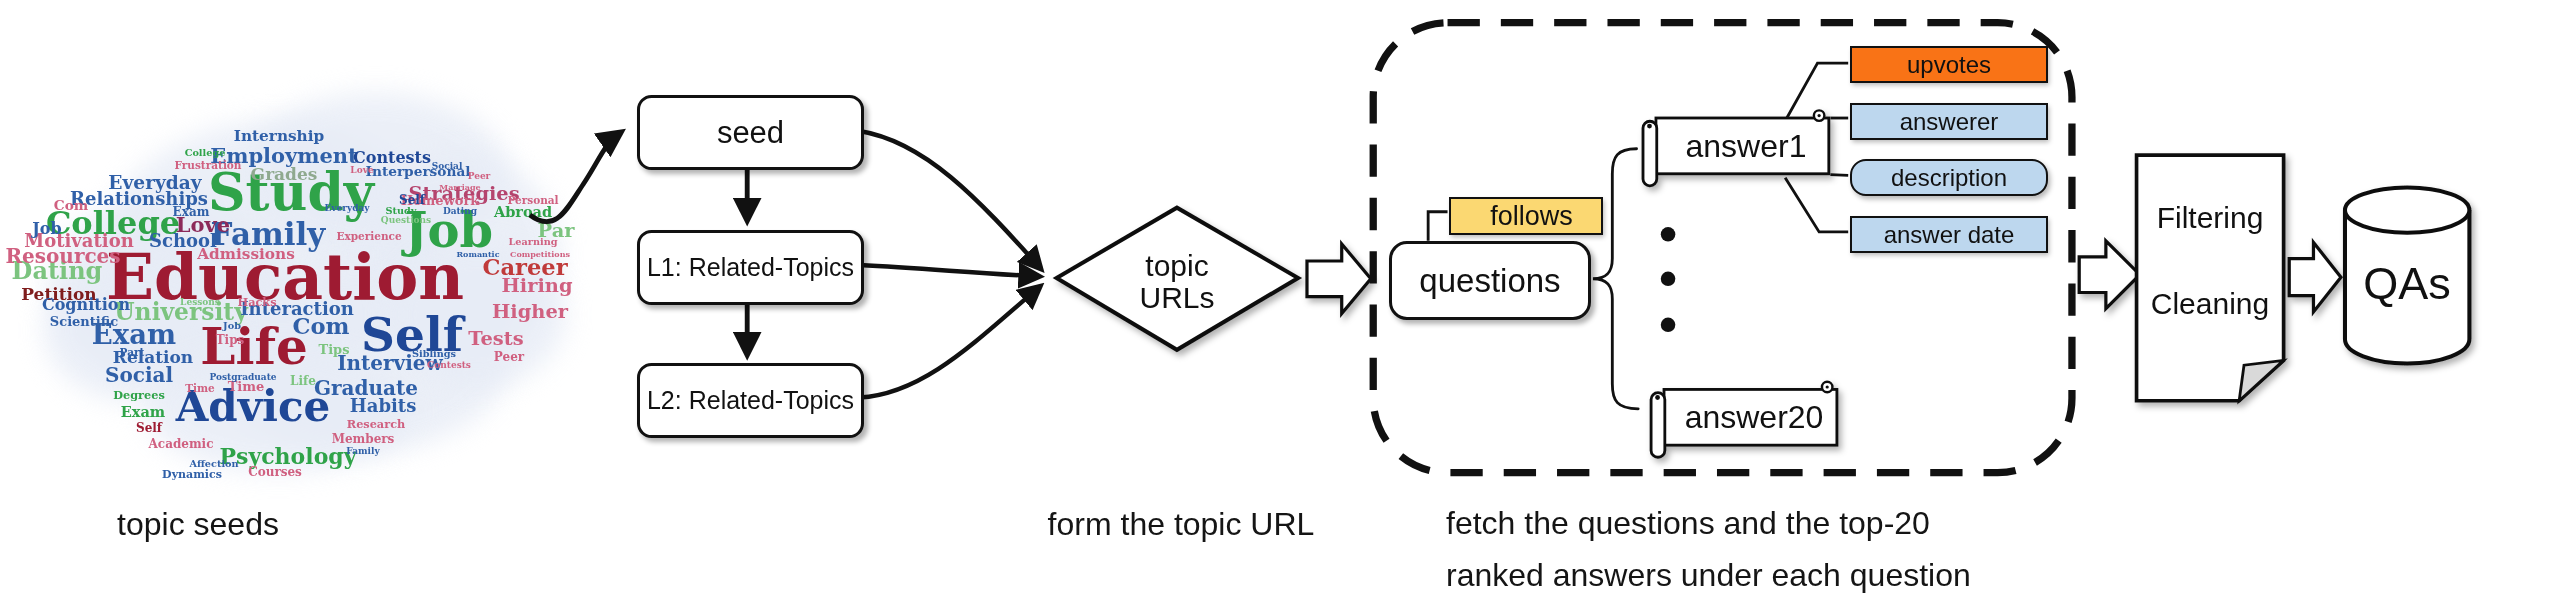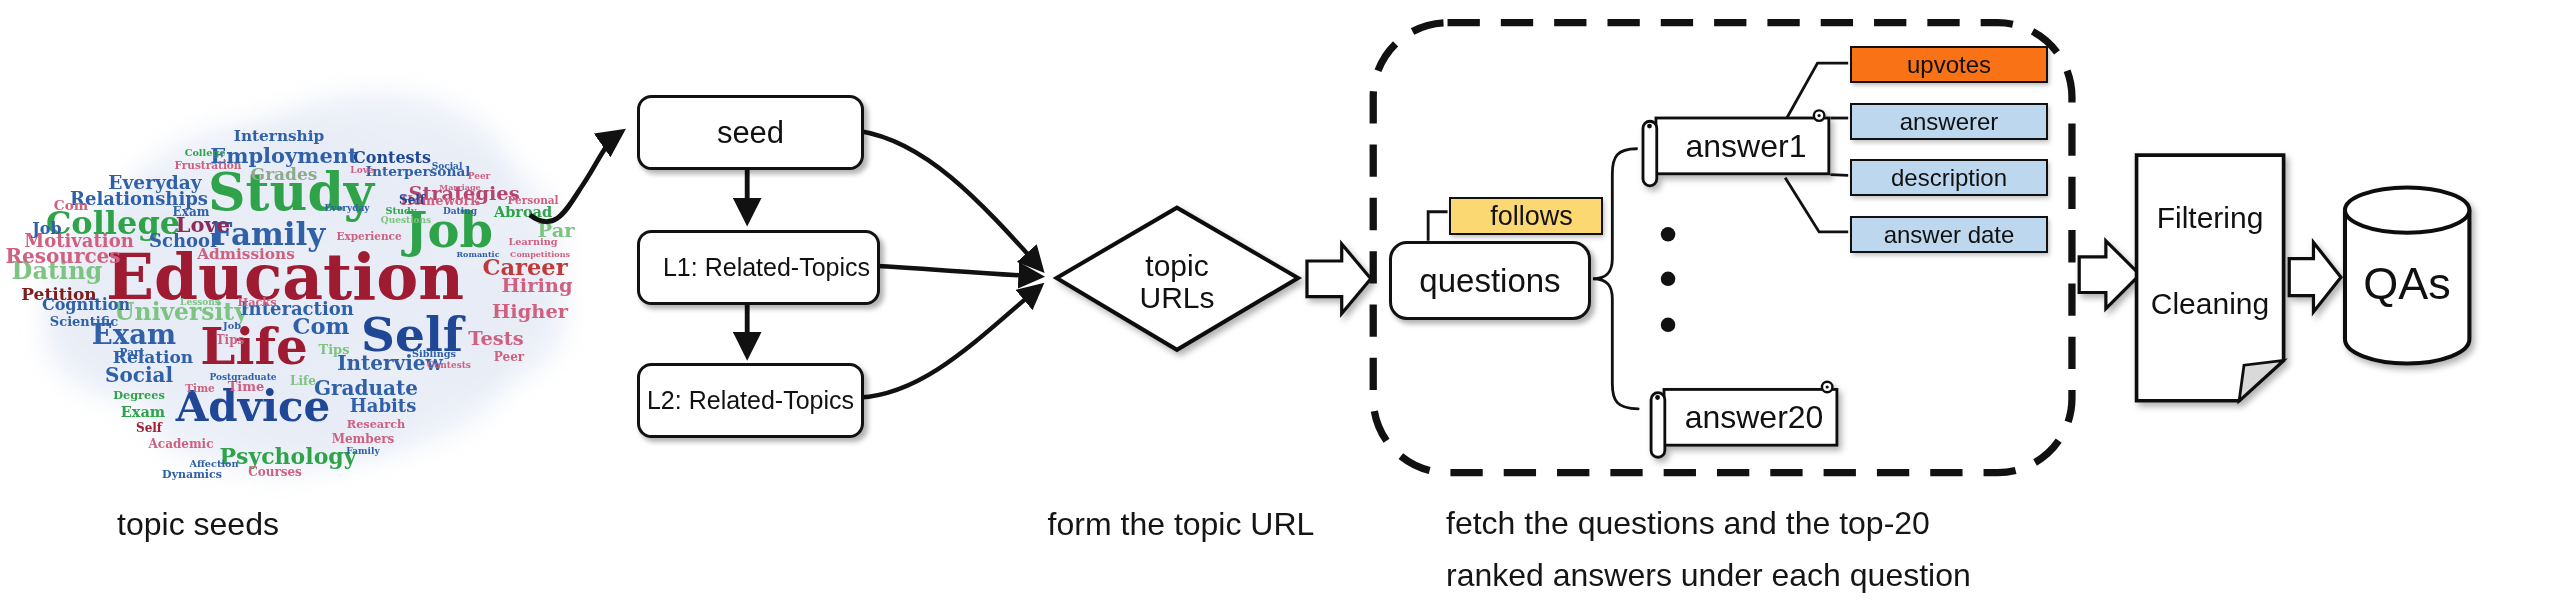--- a/index.html
+++ b/index.html
@@ -197,21 +197,21 @@
 
     <g filter="url(#ds)">
       <path d="M 2903,260 L 2903,420 A 77 30 0 0 0 3057,420 L 3057,260" fill="#fff" stroke="#111" stroke-width="5"></path>
       <ellipse cx="2980" cy="260" rx="77" ry="28" fill="#fff" stroke="#111" stroke-width="5"></ellipse>
     </g>
   </svg>
 
   <div class="node" style="left:637px;top:95px;width:221px;height:69px;font-size:31px;">
     <span>seed</span>
   </div>
-  <div class="node" style="left:637px;top:230px;width:221px;height:69px;font-size:25px;padding-left:16px;">
+  <div class="node" style="left:637px;top:230px;width:221px;height:69px;font-size:25px;">
     <span>L1: Related-Topics</span>
   </div>
   <div class="node" style="left:637px;top:363px;width:221px;height:69px;font-size:25px;">
     <span>L2: Related-Topics</span>
   </div>
 
   <div class="lbl" style="left:1177px;top:281px;font-size:30px;">
     <div>topic</div>
     <div>URLs</div>
   </div>
@@ -226,21 +226,21 @@
 
   <div class="lbl" style="left:1746px;top:147px;font-size:32px;">answer1</div>
   <div class="lbl" style="left:1754px;top:418px;font-size:32px;">answer20</div>
 
   <div class="attr-tag t0" style="background: #f97316;">
     <span>upvotes</span>
   </div>
   <div class="attr-tag t1" style="background: rgb(189, 215, 238);">
     <span>answerer</span>
   </div>
-  <div class="attr-tag t2" style="background: rgb(189, 215, 238);">
+  <div class="attr-tag t2" style="background: rgb(189, 215, 238); border-radius: 16px;">
     <span>description</span>
   </div>
   <div class="attr-tag t3" style="background: rgb(189, 215, 238);">
     <span>answer date</span>
   </div>
 
   <div class="lbl" style="left:2210px;top:218px;font-size:30px;">Filtering</div>
   <div class="lbl" style="left:2210px;top:304px;font-size:30px;">Cleaning</div>
 
   <div class="lbl" style="left:2407px;top:284px;font-size:45px;">QAs</div>

